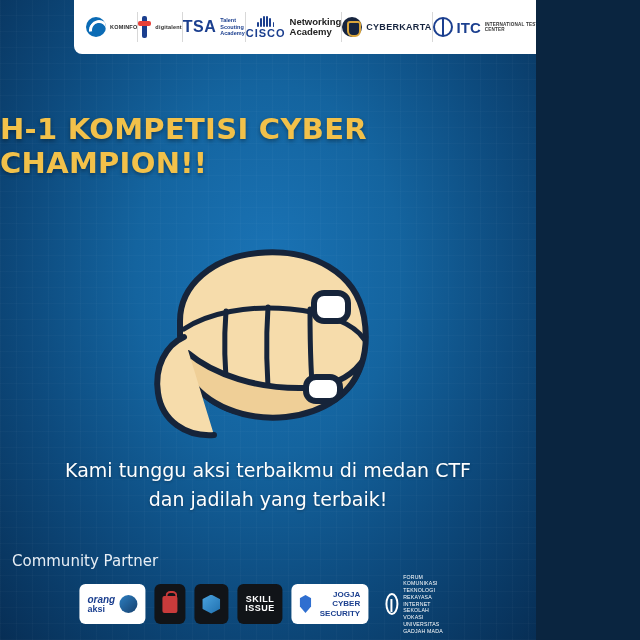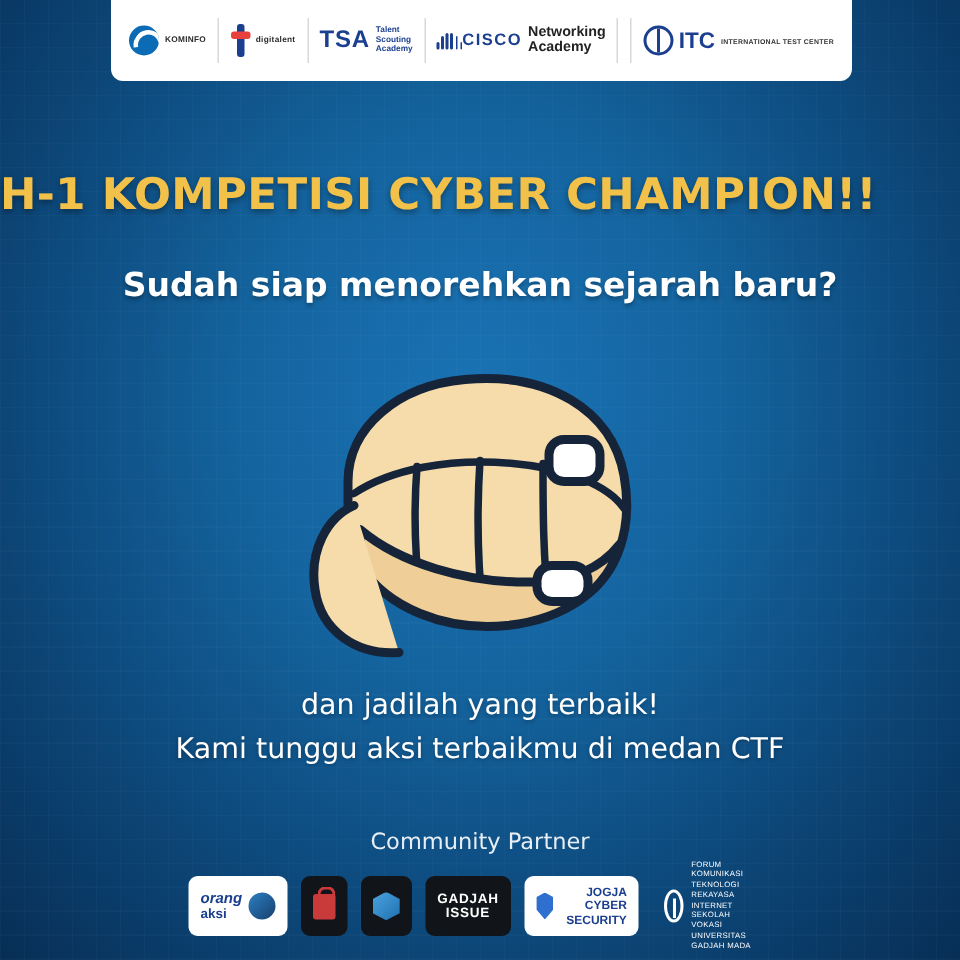--- a/index.html
+++ b/index.html
@@ -5,21 +5,21 @@
   html, body {
     margin: 0;
     padding: 0;
     background: #0a2540;
   }
   body {
     font-family: "Liberation Sans", sans-serif;
   }
   .poster {
     position: relative;
-    width: 640px;
+    width: 536px;
     height: 640px;
     overflow: hidden;
     background: radial-gradient(ellipse at 50% 42%, #1a73b5 0%, #14649f 35%, #0d4a7d 65%, #072e55 100%);
   }
   .poster::after {
     content: "";
     position: absolute;
     inset: 0;
     background:
       repeating-linear-gradient(90deg, rgba(255,255,255,0.025) 0px, rgba(255,255,255,0.025) 1px, rgba(0,0,0,0) 1px, rgba(0,0,0,0) 16px),
@@ -96,21 +96,21 @@
     content:"";
     position:absolute; left:0px; top:5px; width:13px; height:5px;
     background:#e8403a; border-radius:2px;
   }
   .tsa-text {
     font-size: 16px; font-weight: bold; color:#1b3f8f; letter-spacing:.5px;
   }
   .tsa-sub {
     font-size: 5.5px; font-weight: bold; color:#1b3f8f; line-height:1.25; text-align:left;
   }
-  .cisco-logo { display:flex; flex-direction:row; align-items:center; }
+  .cisco-logo { display:flex; flex-direction:column; align-items:center; }
   .cisco-bars { display:flex; align-items:flex-end; gap:1.5px; height:11px; }
   .cisco-bars i { display:block; width:1.6px; background:#1b3f8f; border-radius:1px; }
   .cisco-word { font-size:11px; font-weight:bold; color:#1b3f8f; letter-spacing:1px; }
   .na-text { font-size:9.5px; font-weight:bold; color:#222; line-height:1.1; text-align:left; }
   .ck-mark {
     width:20px;height:20px;border-radius:50%;
     background:#16243f; position:relative;
   }
   .ck-mark::after{
     content:"";position:absolute;left:5px;top:4px;width:10px;height:12px;
@@ -172,24 +172,25 @@
     color: #ffffff;
     font-size: 19px;
     line-height: 1.55;
     font-family: "DejaVu Sans", sans-serif;
     text-shadow: 0 1px 3px rgba(0,0,0,.3);
   }
   .partner-label {
     position: absolute;
     top: 552px;
     width: 100%;
-    text-align: center;
+    text-align: left;
     color: #e7eef5;
     font-size: 15px;
     font-family: "DejaVu Sans", sans-serif;
+    padding-left: 12px;
   }
 
   
   .partner-strip {
     position: absolute;
     bottom: 16px;
     left: 50%;
     transform: translateX(-50%);
     display: flex;
     align-items: center;
@@ -291,35 +292,38 @@
         <div class="cisco-word">CISCO</div>
       </div>
       <div class="na-text">
         <div>Networking</div>
         <div>Academy</div>
       </div>
     </div>
 
     <div class="sep"></div>
 
+    <div class="logo-row">
+      <div class="ck-mark"></div>
+      <div class="ck-text">CYBERKARTA</div>
+    </div>
 
     <div class="sep"></div>
 
     <div class="logo-item">
       <div class="logo-row">
         <div class="itc-mark"></div>
         <div class="itc-text">ITC</div>
       </div>
       <div class="itc-sub">INTERNATIONAL TEST CENTER</div>
     </div>
 
   </div>
 
   <div class="headline">H-1 KOMPETISI CYBER CHAMPION!!</div>
-  <div class="subhead">Sudah siap menorehkan sejarah baru?</div>
 
   <div class="fist-wrap">
     <svg width="300" height="215" viewBox="0 0 300 215" aria-hidden="true">
       <g stroke="#16243a" stroke-width="6" stroke-linejoin="round" stroke-linecap="round">
 
         <path d="M62 96 C62 60 95 32 140 28 C195 23 238 48 246 92 C252 126 243 158 216 175
                  C188 192 140 196 108 183 C78 171 62 142 62 110 Z" fill="#f6dcab"></path>
 
         <path d="M66 104 C90 88 130 80 172 84 C208 87 236 99 246 114" fill="none" stroke="#16243a" stroke-width="5"></path>
 
@@ -333,22 +337,22 @@
         <rect x="188" y="152" width="34" height="24" rx="10" fill="#ffffff"></rect>
 
         <rect x="196" y="68" width="34" height="28" rx="10" fill="#ffffff"></rect>
 
         <path d="M66 112 C48 120 36 142 40 168 C44 196 68 212 96 210" fill="#f6dcab"></path>
       </g>
     </svg>
   </div>
 
   <div class="body-copy">
+    <div>Kami tunggu aksi terbaikmu di medan CTF</div>
     <div>dan jadilah yang terbaik!</div>
-    <div>Kami tunggu aksi terbaikmu di medan CTF</div>
   </div>
 
   <div class="partner-label">Community Partner</div>
 
   <div class="partner-strip">
 
     <div class="p-card">
       <div style="text-align:left">
         <div class="os-text">orang</div>
         <div class="os-sub">aksi</div>
@@ -359,21 +363,21 @@
     <div class="p-card p-dark">
       <div class="lock-mark"></div>
     </div>
 
     <div class="p-card p-dark">
       <div class="cube-mark"></div>
     </div>
 
     <div class="p-card p-dark">
       <div class="glitch-text">
-        <div>GADJAH</div>
+        <div>SKILL</div>
         <div>ISSUE</div>
       </div>
     </div>
 
     <div class="p-card">
       <div class="shield-mark"></div>
       <div class="jcs-text" style="margin-left:5px">
         <div>JOGJA CYBER</div>
         <div>SECURITY</div>
       </div>

